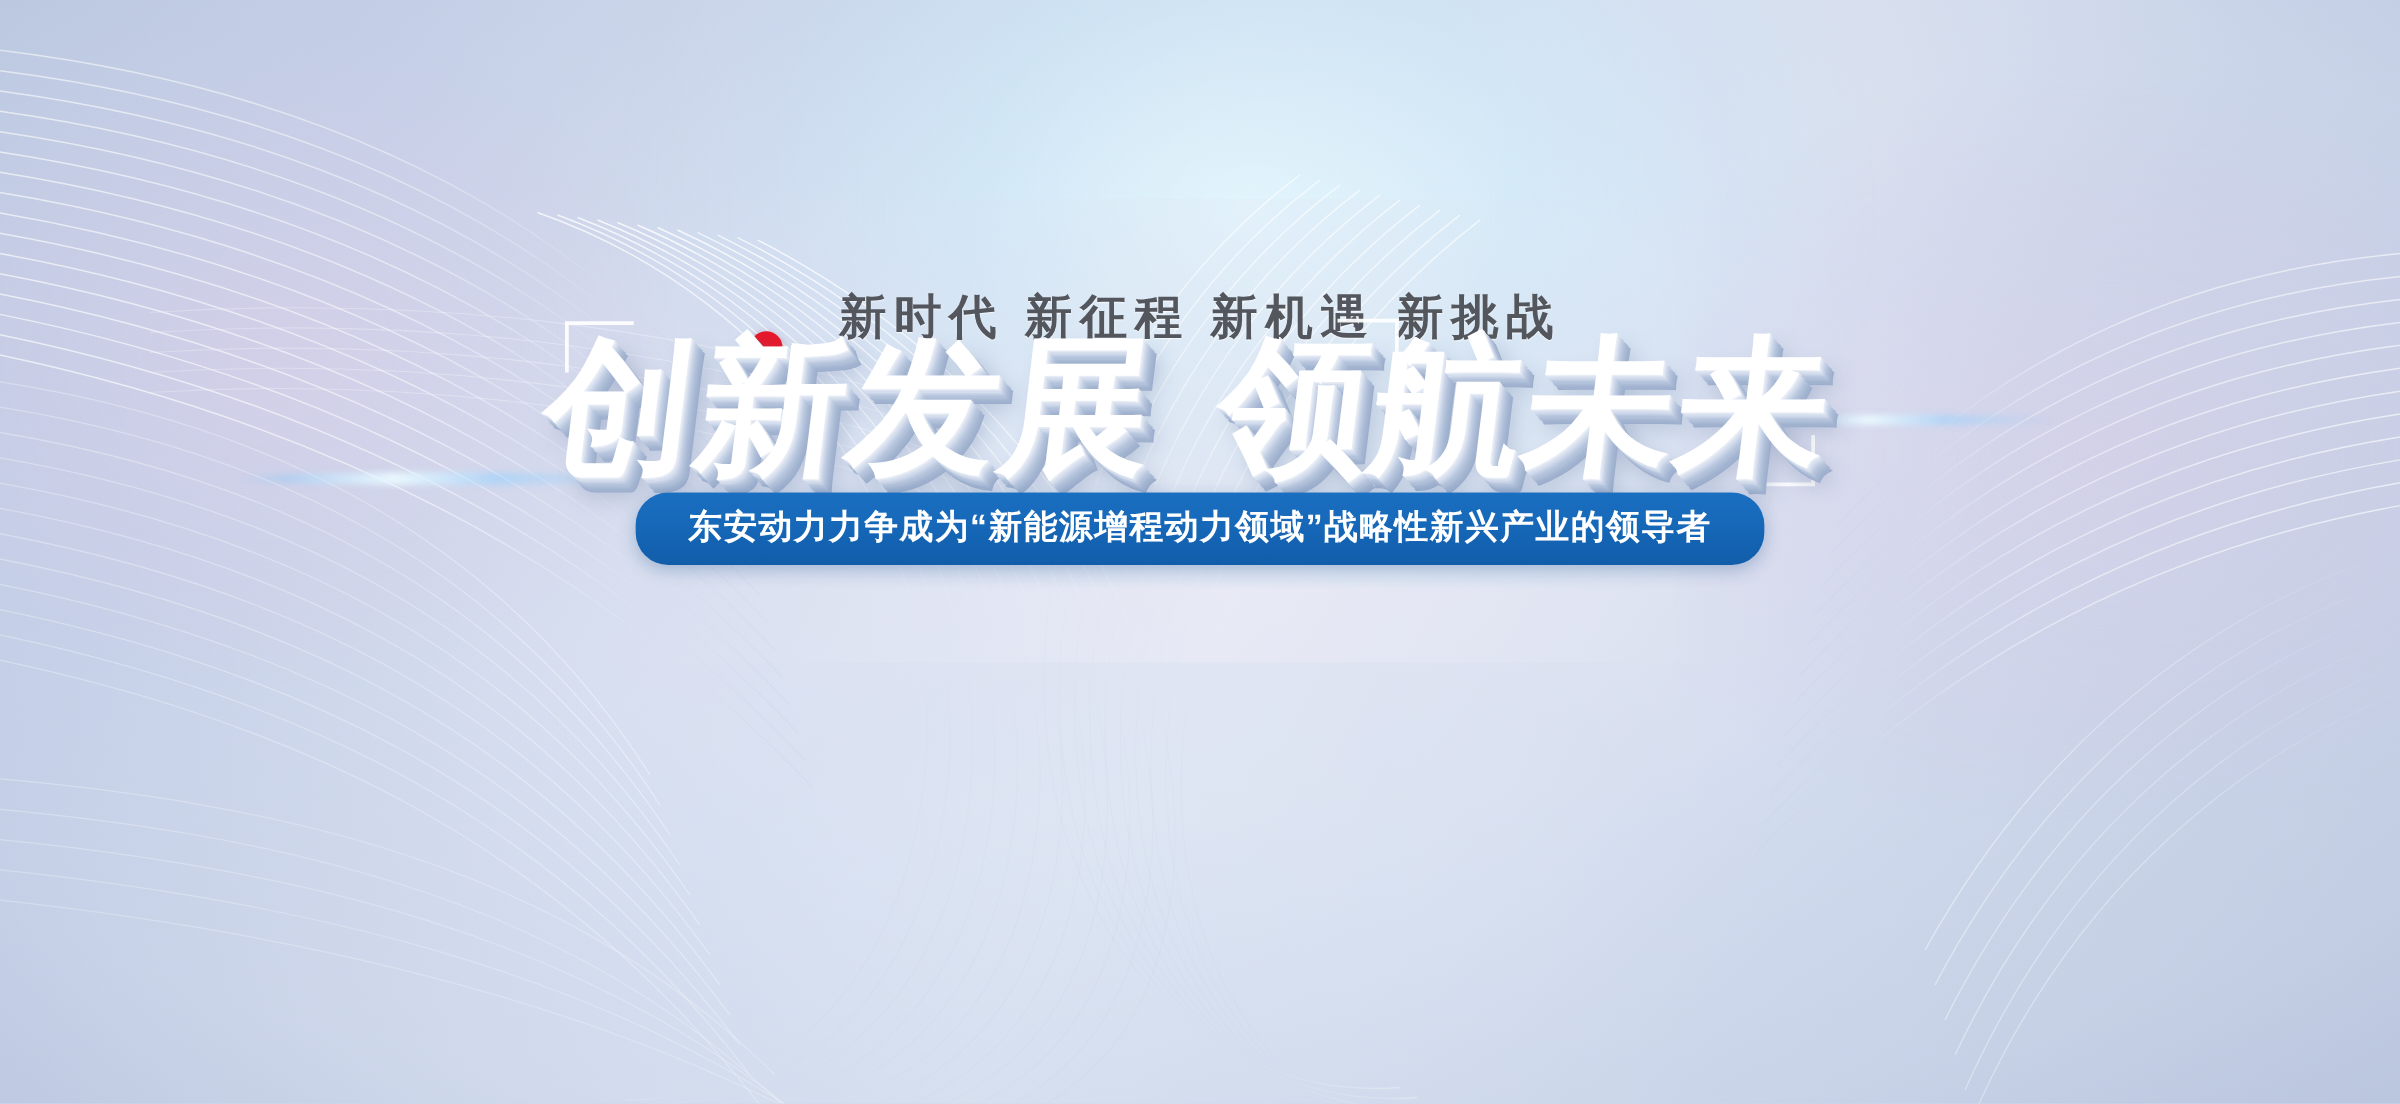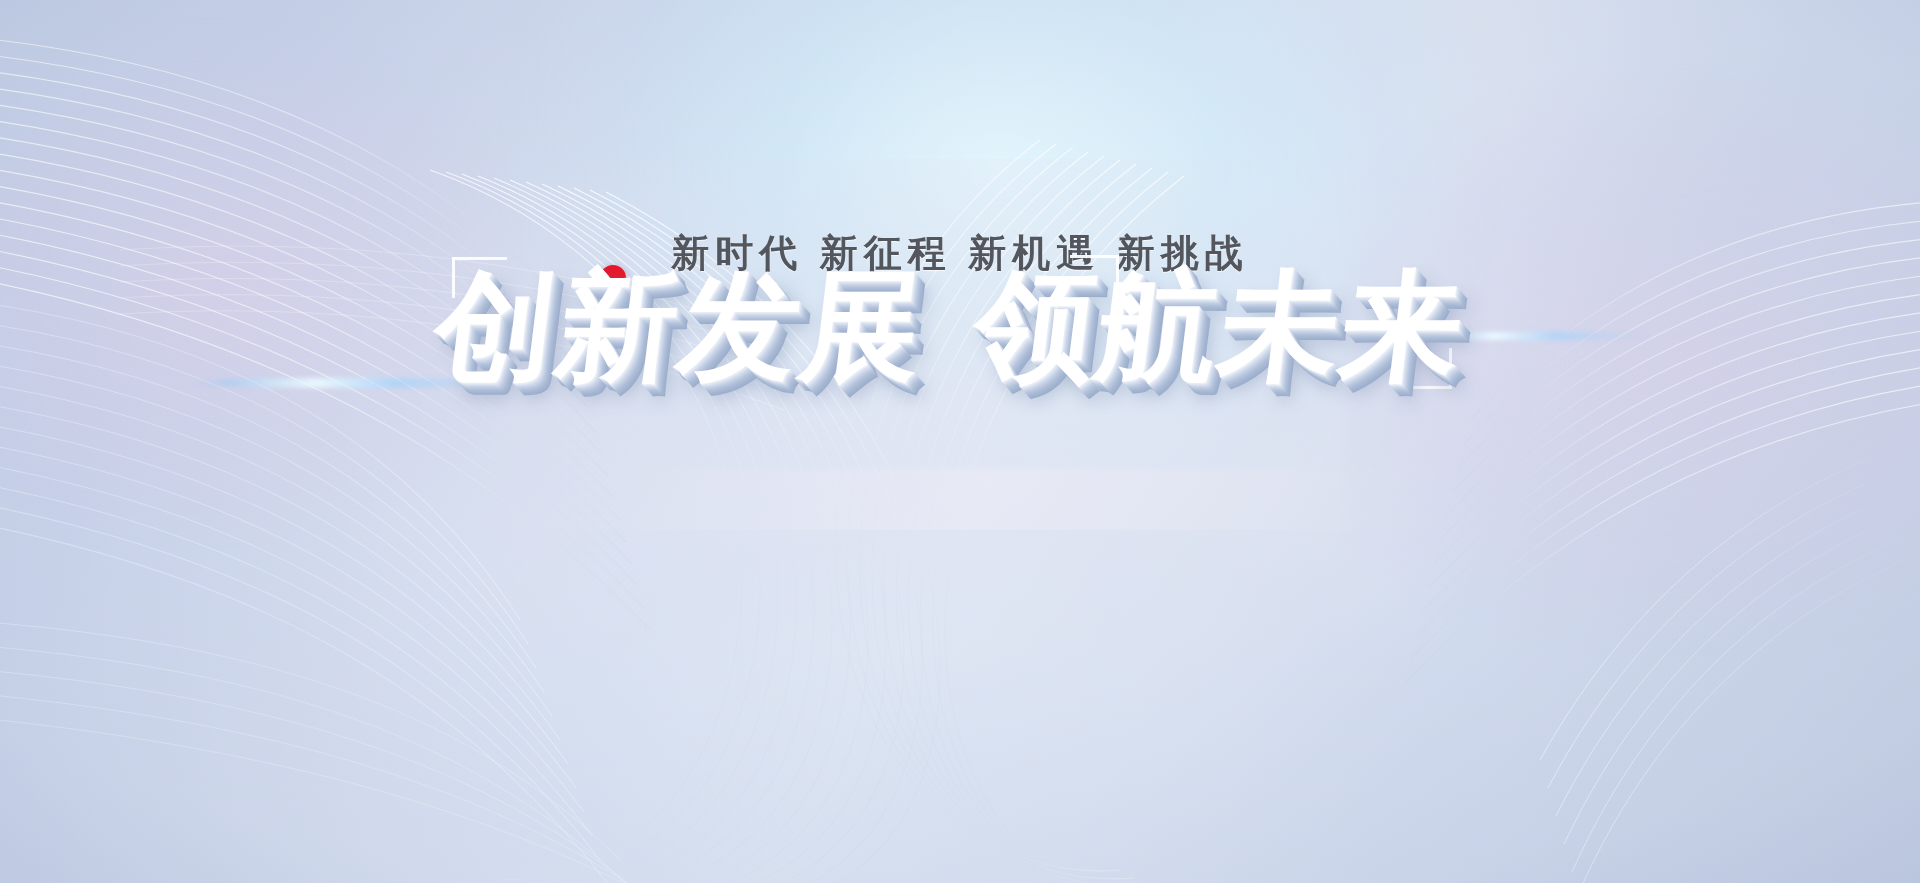--- a/index.html
+++ b/index.html
@@ -401,15 +401,18 @@
         <span class="bracket br"></span>
         <span class="bracket tl2"></span>
         <span class="red-dot"></span>
 
         <span class="title-text">创新发展</span>
         <span class="title-gap"></span>
         <span class="title-text">领航未来</span>
       </div>
     </div>
 
+    <div class="pill">
+      <div class="pill-text">东安动力力争成为“新能源增程动力领域”战略性新兴产业的领导者</div>
+    </div>
 
   </div>
 </div>
 
 </body></html>

